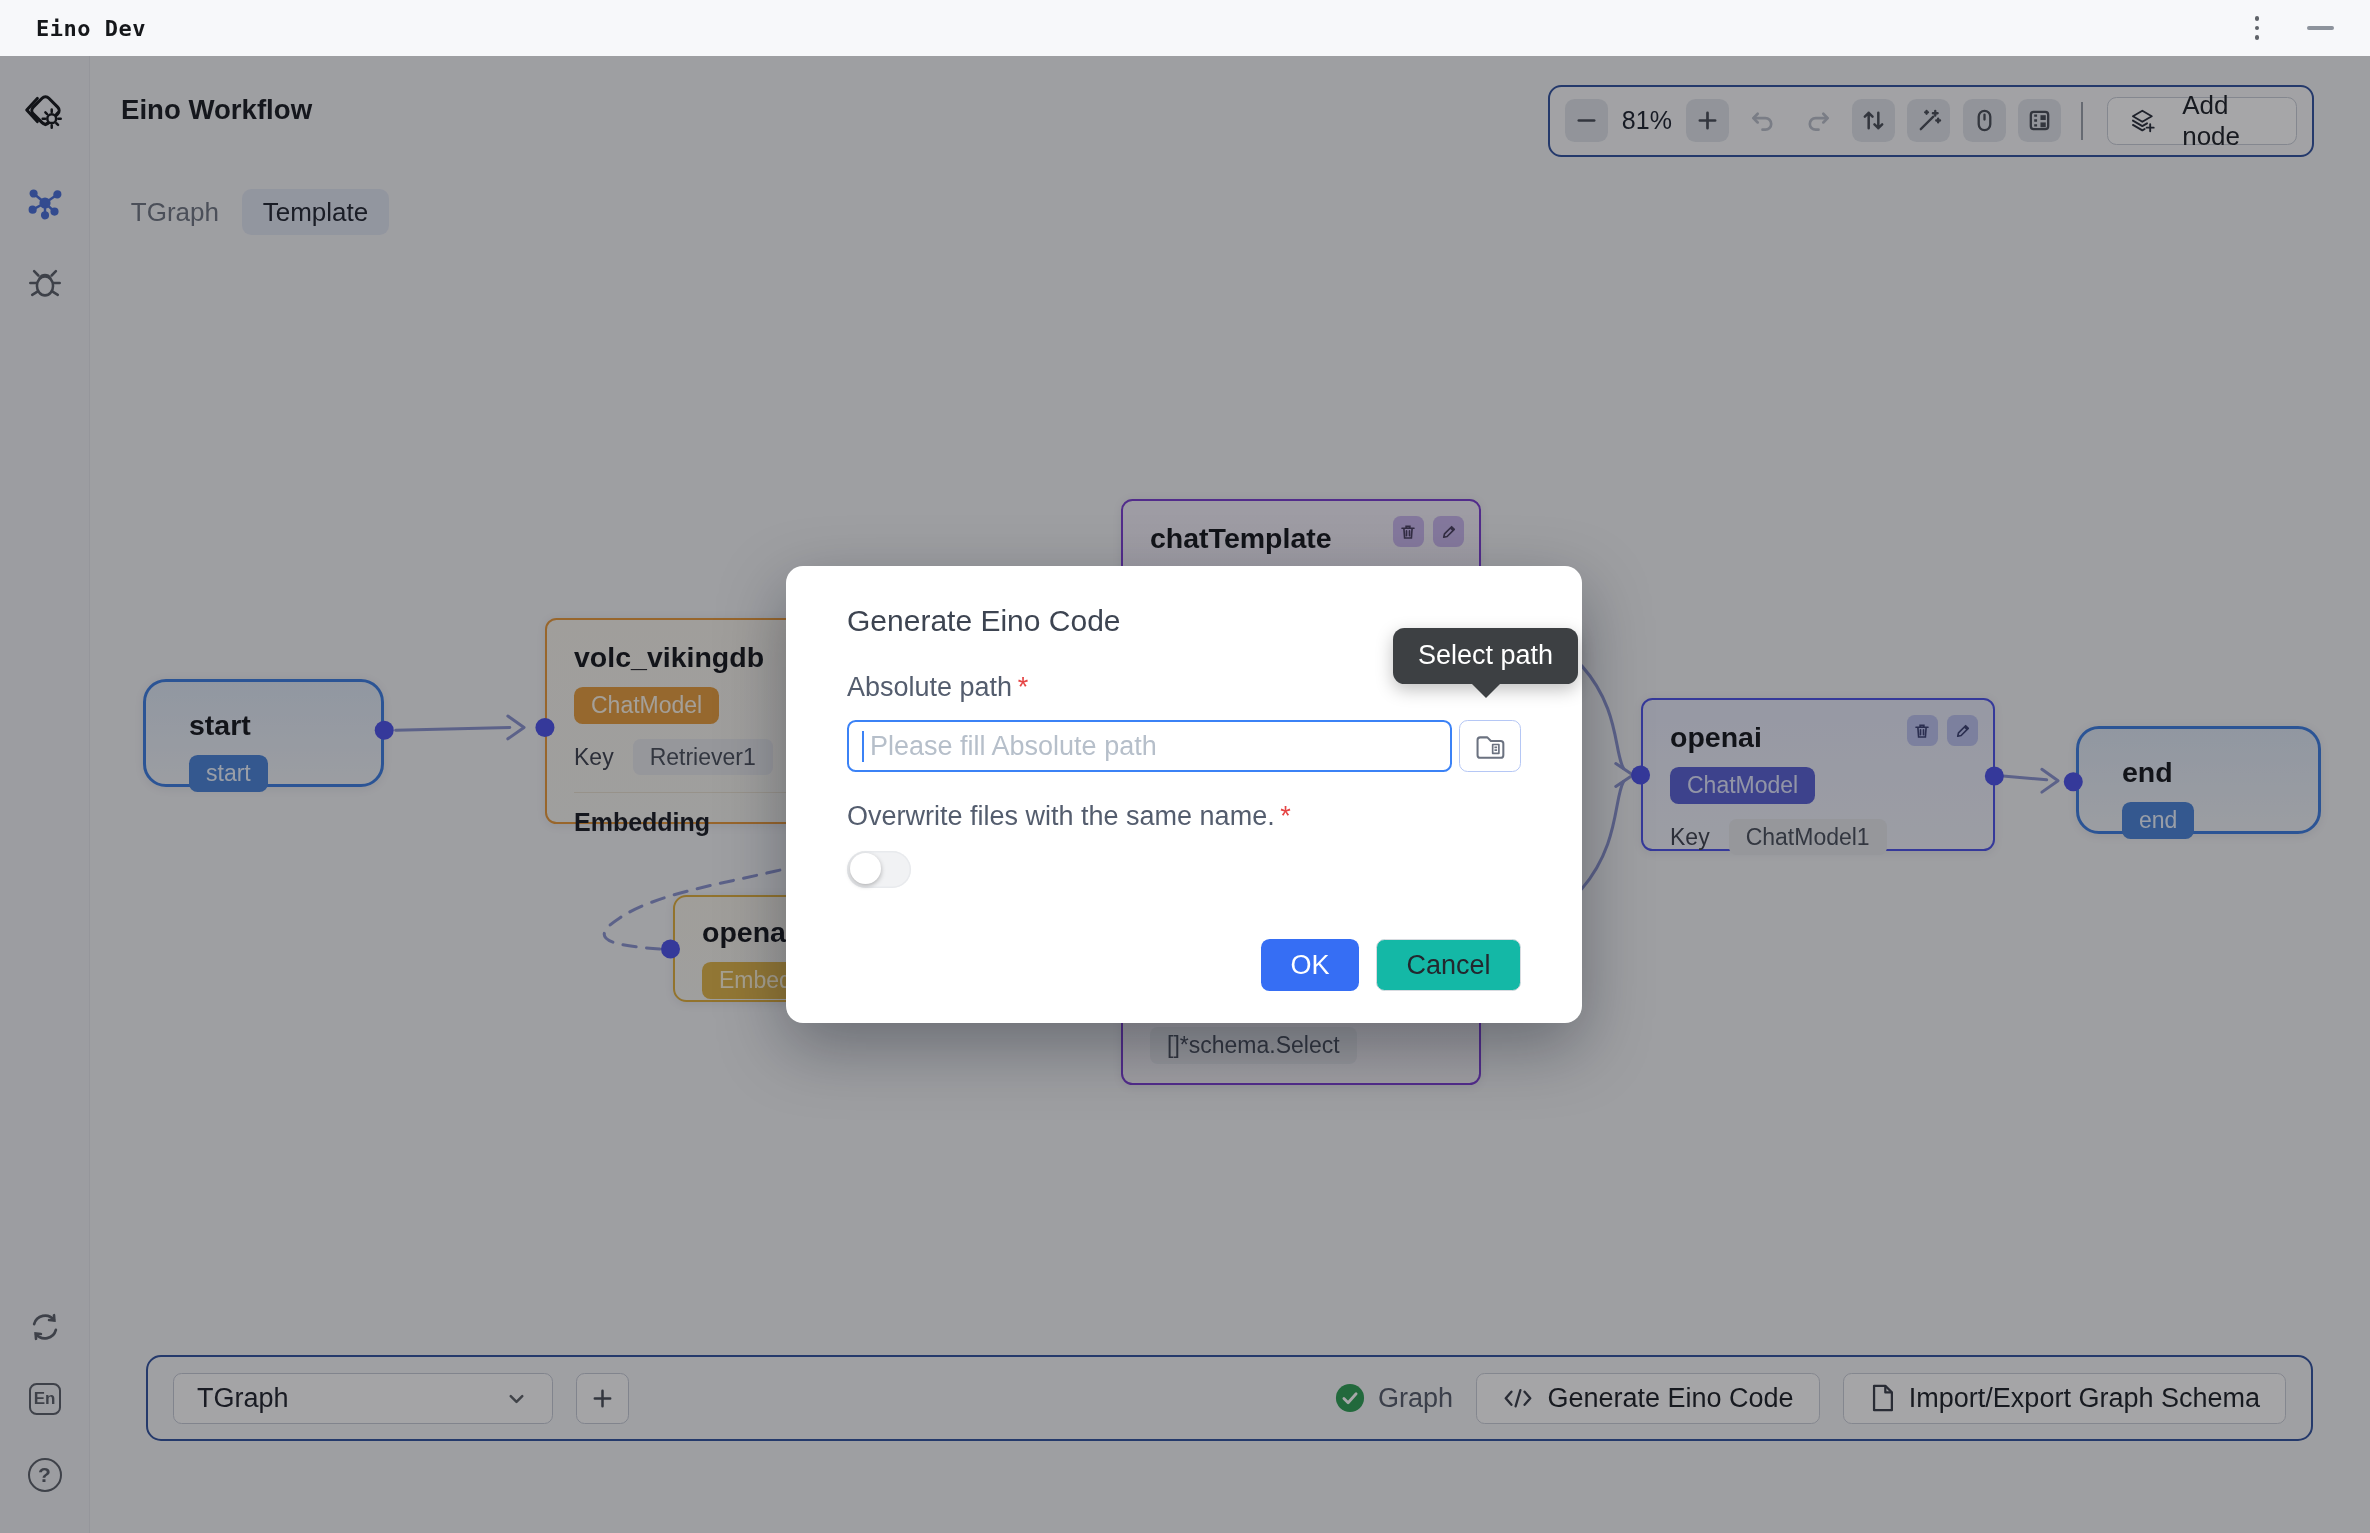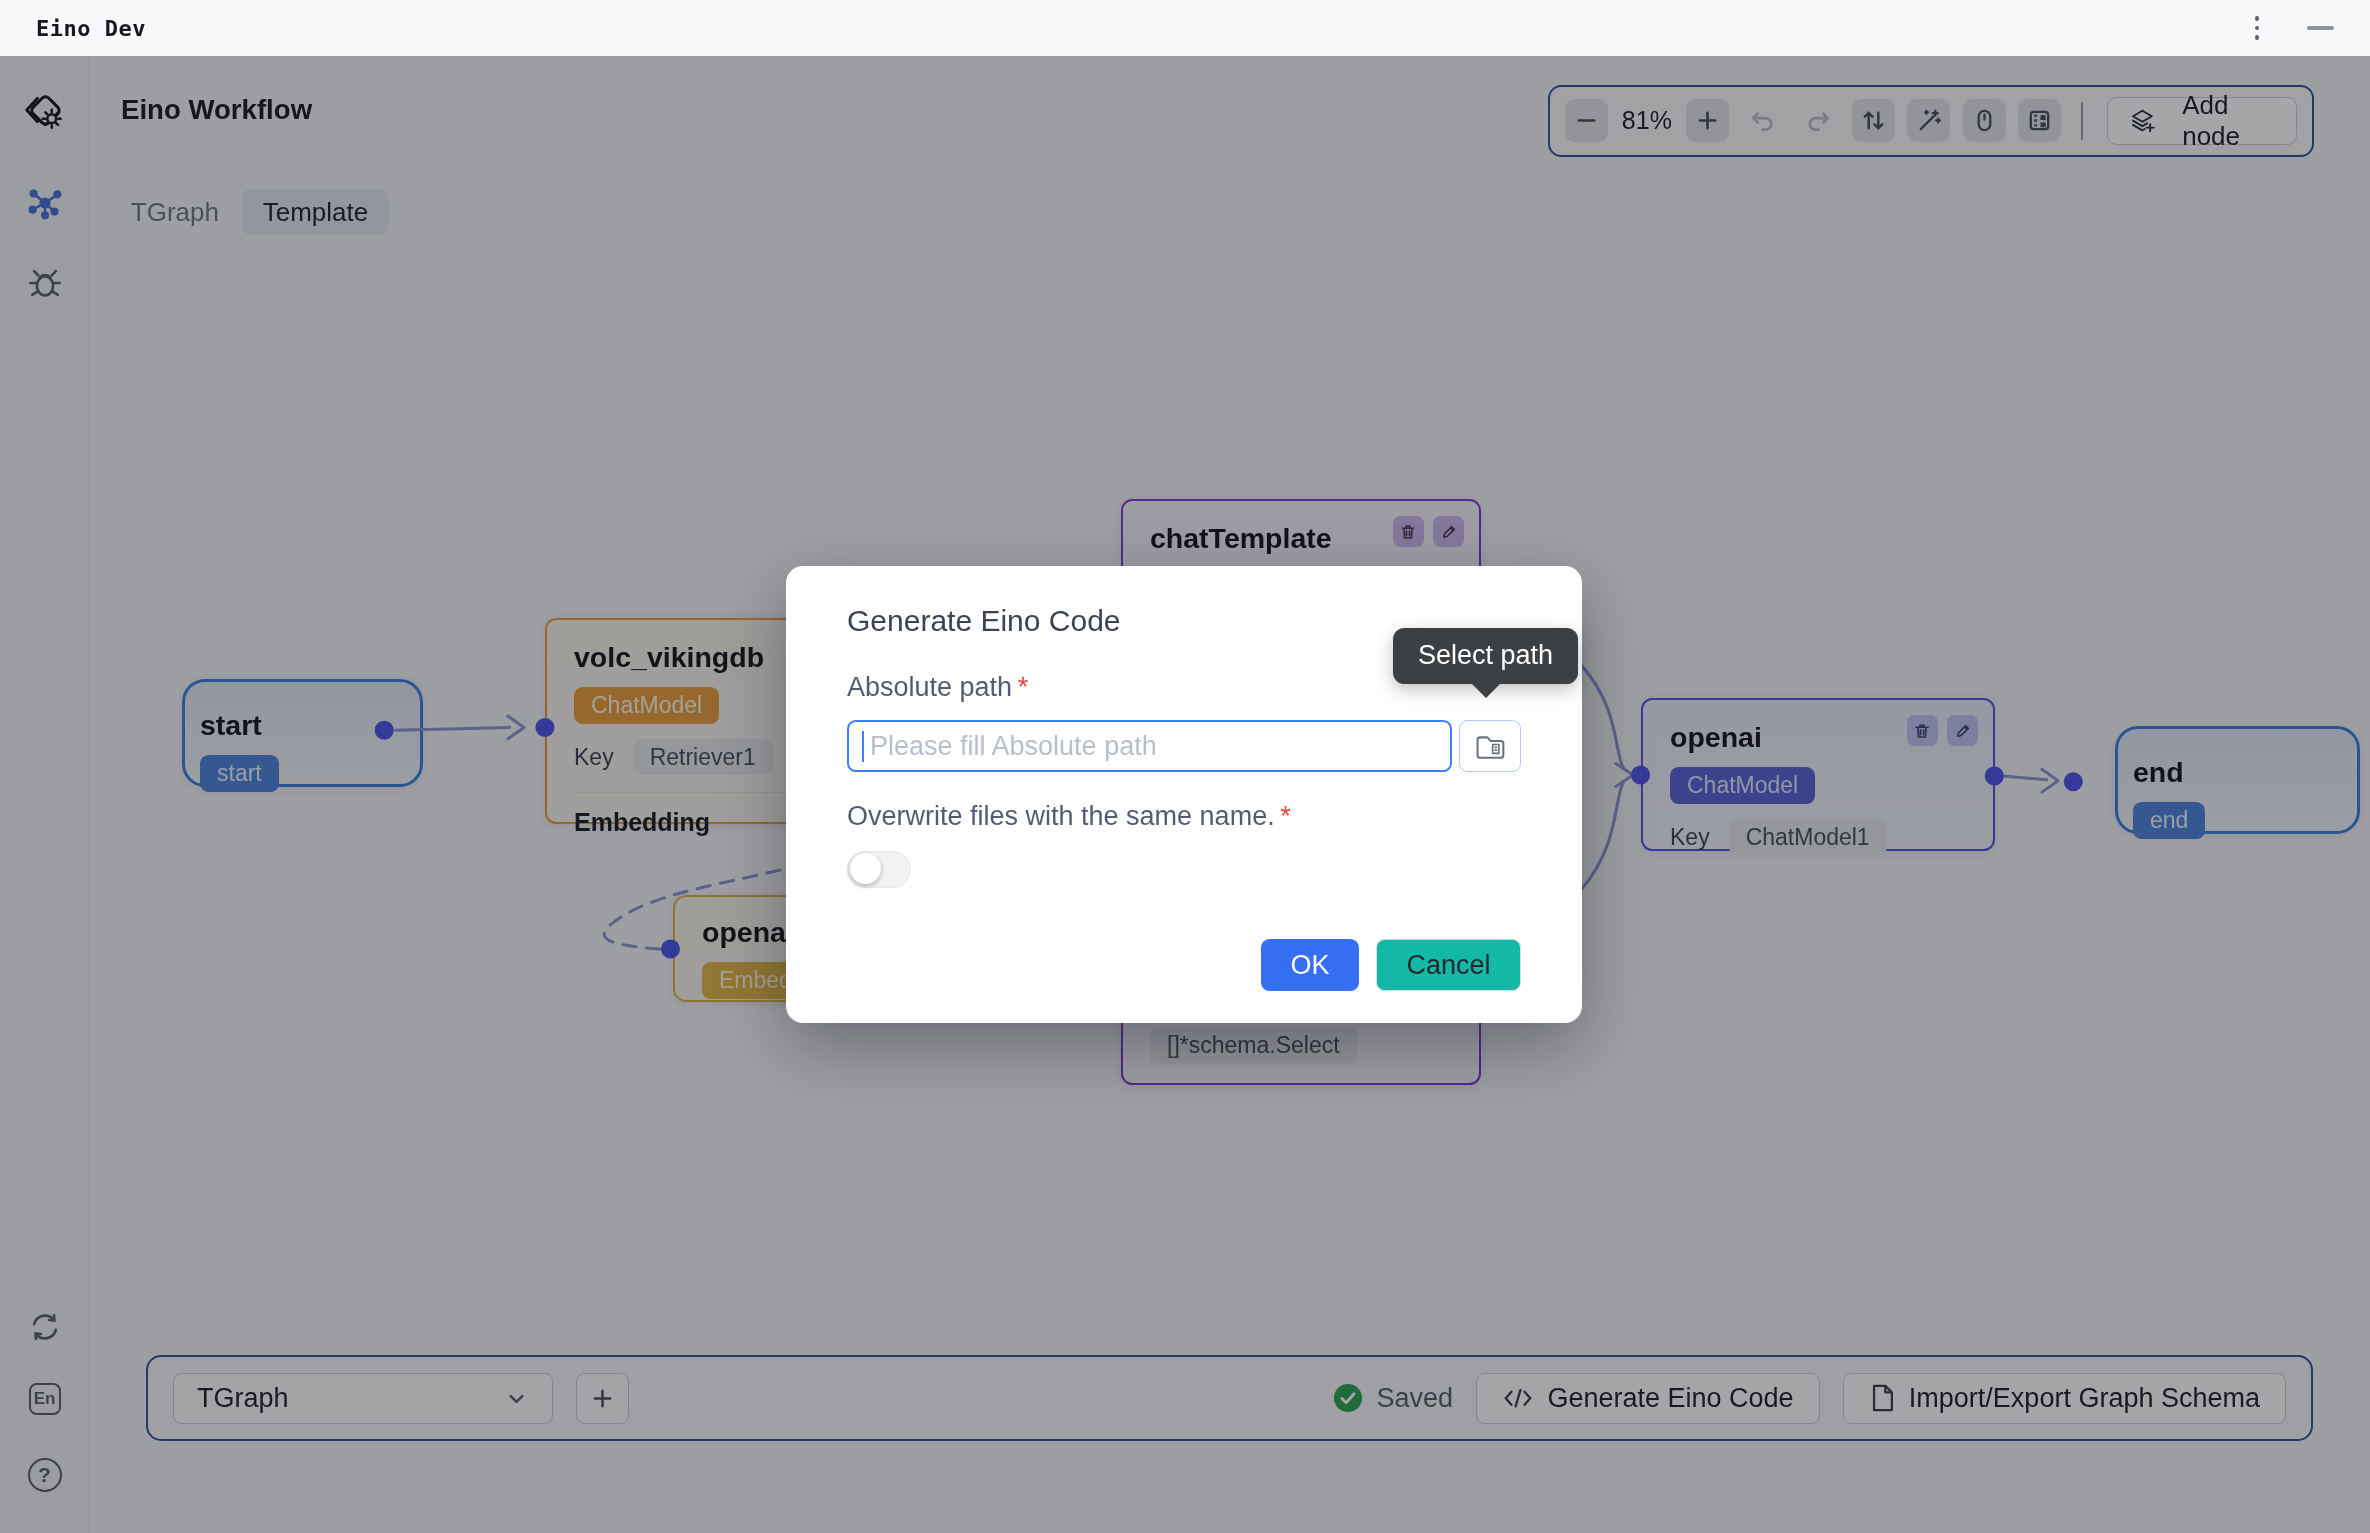--- a/index.html
+++ b/index.html
@@ -48,21 +48,21 @@
     background:rgba(255,255,255,.75); display:flex; align-items:center; gap:27px;
     padding:0 21px; font-size:26px; color:#1f2329; cursor:pointer; margin-left:3.8px; }
   .tabs { left:127px; top:133px; display:flex; align-items:center; gap:19px; z-index:1; }
   .tab { font-size:26px; color:#6f7682; padding:7.6px 3.8px; cursor:pointer; }
   .tab.active { background:#dfe4f0; color:#232833; border-radius:9.5px; padding:7.6px 21px; }
 
   
   .node { position:absolute; z-index:1; box-shadow:0 1.9px 9.5px rgba(30,40,70,.08); cursor:grab; }
   .node .ntitle { font-size:28.5px; font-weight:bold; color:#17191f; }
   .node-blue { border:3.3px solid #3d7de0; border-radius:23px;
-    background:linear-gradient(180deg,#dde7f3,#edf0f5); padding:27px 15px;margin-left:39px; }
+    background:linear-gradient(180deg,#dde7f3,#edf0f5); padding:27px 43px; }
   .node-orange { border:2.9px solid #e8993c; border-radius:11.4px;
     background:linear-gradient(180deg,#f4f1ea,#f3f2ee); padding:21px 27px; }
   .node-gold { border:2.9px solid #dfae3d; border-radius:13.3px;
     background:linear-gradient(180deg,#f4f1e8,#f3f2ee); padding:19px 27px; }
   .node-purple { border:2.9px solid #7a3fd0; border-radius:11.4px;
     background:linear-gradient(180deg,#f1eef7,#f2f1f5); padding:21px 27px; }
   .node-indigo { border:2.9px solid #4d53e8; border-radius:11.4px;
     background:linear-gradient(180deg,#e6e9f8,#eef0f7); padding:21px 27px; }
   .badge { display:inline-block; border-radius:8.6px; padding:4.8px 17px; font-size:23px;
     margin-top:13.3px; }
@@ -376,21 +376,21 @@
             <path d="M5 13h16M13 5v16"></path>
           </svg>
       </div>
     </div>
     <div class="bb-right">
       <div class="saved">
         <svg width="30" height="30" viewBox="0 0 32 32">
           <circle cx="16" cy="16" r="15" fill="#2f9e55"></circle>
           <path d="M9.5 16.5 L14 21 L22.5 11.5" fill="none" stroke="#fff" stroke-width="3" stroke-linecap="round" stroke-linejoin="round"></path>
         </svg>
-        <span>Saved</span>
+        <span>Graph</span>
       </div>
       <div class="bb-btn">
         <svg width="32" height="28.5" viewBox="0 0 34 30" fill="none" stroke="#3a3f4a" stroke-width="2.5" stroke-linecap="round" stroke-linejoin="round">
           <path d="M10 8 L4 15 10 22 M24 8 l6 7-6 7 M19.5 6.5 l-5 17"></path>
         </svg>
         <span>Generate Eino Code</span>
       </div>
       <div class="bb-btn">
         <svg width="27" height="30" viewBox="0 0 28 32" fill="none" stroke="#3a3f4a" stroke-width="2.4" stroke-linejoin="round">
           <path d="M5 3 h12 l7 7 v19 h-19 z"></path>

